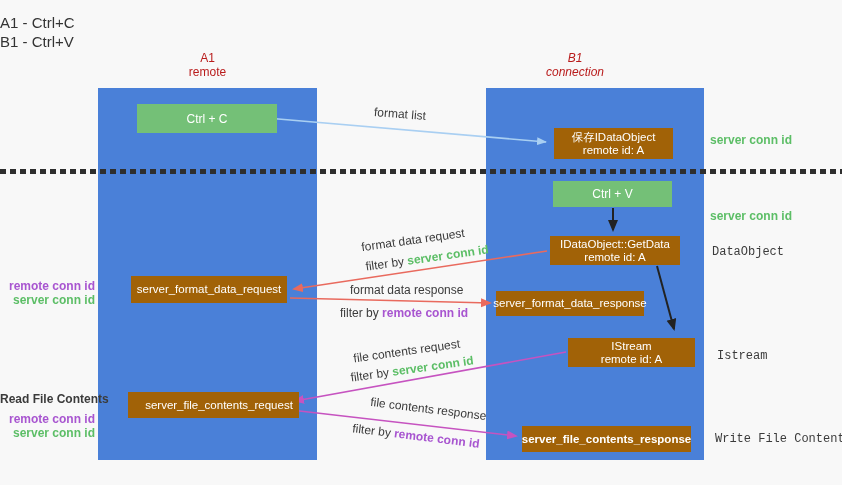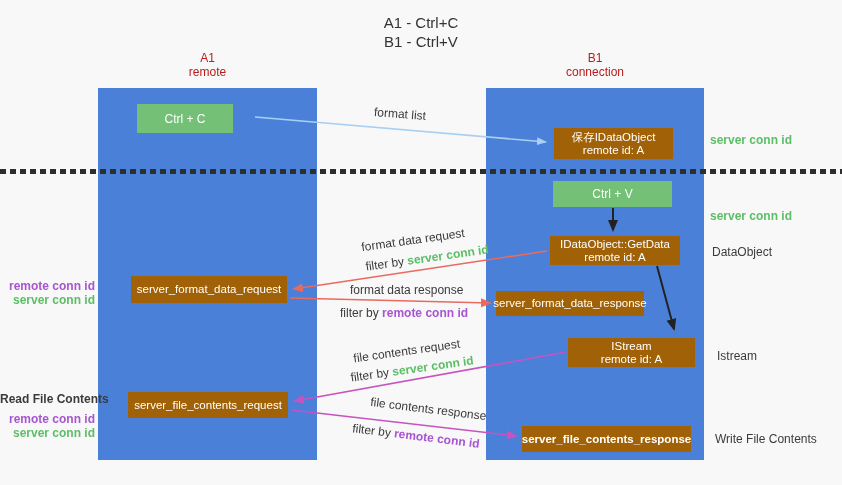--- a/index.html
+++ b/index.html
@@ -1,51 +1,51 @@
 <!DOCTYPE html>
 <html><head>
 <meta charset="utf-8">
 <style>
   html,body{margin:0;padding:0;background:#f8f8f8;font-family:"Liberation Sans",sans-serif;}
   #stage{position:relative;width:842px;height:485px;background:#f8f8f8;overflow:hidden;}
   .lane{position:absolute;top:88px;width:219px;height:372px;background:#4a80d8;}
   .lane-header{position:absolute;top:51px;text-align:center;font-size:12px;line-height:14px;color:#b91c1c;}
-  .title{position:absolute;top:13px;left:0;width:842px;text-align:center;font-size:15px;line-height:19px;color:#333;}
+  .title{position:absolute;top:13px;left:0;width:842px;text-align:left;font-size:15px;line-height:19px;color:#333;}
   .dotted{position:absolute;left:0;top:169px;width:842px;height:5px;
     background:repeating-linear-gradient(90deg,#2e2e2e 0 6px,transparent 6px 10px);}
   .node{position:absolute;display:flex;flex-direction:column;justify-content:center;align-items:center;
     color:#fff;text-align:center;}
   .node.green{background:#74c077;font-size:12px;}
   .node.orange{background:#a16207;font-size:11.5px;line-height:13px;}
   .elabel{position:absolute;font-size:12px;color:#3b3b3b;white-space:nowrap;}
   .rot-neg{transform:rotate(-8deg);}
   .rot-pos{transform:rotate(7deg);}
   .rot-fl{transform:rotate(4.5deg);}
   .key-green{color:#5cbe66;font-weight:bold;}
   .key-purple{color:#a855d0;font-weight:bold;}
-  .side-label{position:absolute;font-size:12px;color:#3b3b3b;white-space:nowrap;}
+  .side-label{position:absolute;font-size:12px;color:#3b3b3b;white-space:nowrap;font-family:Liberation Mono, monospace;}
   .side-green{position:absolute;font-size:12px;font-weight:bold;color:#5cbe66;white-space:nowrap;}
   .left-block{position:absolute;left:0;text-align:right;font-size:12px;font-weight:bold;line-height:14px;white-space:nowrap;}
   svg.arrows{position:absolute;left:0;top:0;pointer-events:none;}
 </style>
 </head>
 <body>
 
 <div id="stage">
 
   <div class="title">
     <div>A1 - Ctrl+C</div>
     <div>B1 - Ctrl+V</div>
   </div>
 
   <div class="lane-header" style="left:98px;width:219px;">
     <div>A1</div>
     <div>remote</div>
   </div>
-  <div class="lane-header" style="left:486px;width:218px;">
+  <div class="lane-header" style="left:466px;width:218px;font-style:italic;">
     <div>B1</div>
     <div>connection</div>
   </div>
 
   <div class="lane" style="left:98px;"></div>
   <div class="lane" style="left:486px;width:218px;"></div>
 
   <div class="dotted"></div>
 
   <svg class="arrows" width="842" height="485">
@@ -65,21 +65,21 @@
     </defs>
     <line x1="255" y1="117" x2="546" y2="142" stroke="#a9cff2" stroke-width="1.6" marker-end="url(#m-blue)"></line>
     <line x1="613" y1="208" x2="613" y2="230" stroke="#222" stroke-width="2" marker-end="url(#m-black)"></line>
     <line x1="657" y1="266" x2="674" y2="329" stroke="#222" stroke-width="2" marker-end="url(#m-black)"></line>
     <line x1="547" y1="251" x2="294" y2="289" stroke="#e96a5e" stroke-width="1.6" marker-end="url(#m-red)"></line>
     <line x1="290" y1="298" x2="490" y2="303" stroke="#e96a5e" stroke-width="1.6" marker-end="url(#m-red)"></line>
     <line x1="566" y1="352" x2="295" y2="401" stroke="#c653c0" stroke-width="1.6" marker-end="url(#m-magenta)"></line>
     <line x1="291" y1="410" x2="516" y2="436" stroke="#c653c0" stroke-width="1.6" marker-end="url(#m-magenta)"></line>
   </svg>
 
-  <div class="node green" style="left:137px;top:104px;width:96px;height:29px;">
+  <div class="node green" style="left:137px;top:104px;width:140px;height:29px;">
     <div>Ctrl + C</div>
   </div>
 
   <div class="node orange" style="left:554px;top:128px;width:119px;height:31px;">
     <div>保存IDataObject</div>
     <div>remote id: A</div>
   </div>
 
   <div class="node green" style="left:553px;top:181px;width:119px;height:26px;">
     <div>Ctrl + V</div>
@@ -96,21 +96,21 @@
 
   <div class="node orange" style="left:496px;top:291px;width:148px;height:25px;">
     <div>server_format_data_response</div>
   </div>
 
   <div class="node orange" style="left:568px;top:338px;width:127px;height:29px;">
     <div>IStream</div>
     <div>remote id: A</div>
   </div>
 
-  <div class="node orange" style="left:128px;top:392px;width:160px;height:26px;">
+  <div class="node orange" style="left:128px;top:392px;width:160px;height:26px;padding-left:11px;">
     <div>server_file_contents_request</div>
   </div>
 
   <div class="node orange" style="left:522px;top:426px;width:169px;height:26px;font-weight:bold;">
     <div>server_file_contents_response</div>
   </div>
 
   <div class="elabel rot-fl" style="left:374px;top:107px;">format list</div>
 
   <div class="elabel rot-neg" style="left:361px;top:233px;">format data request</div>

